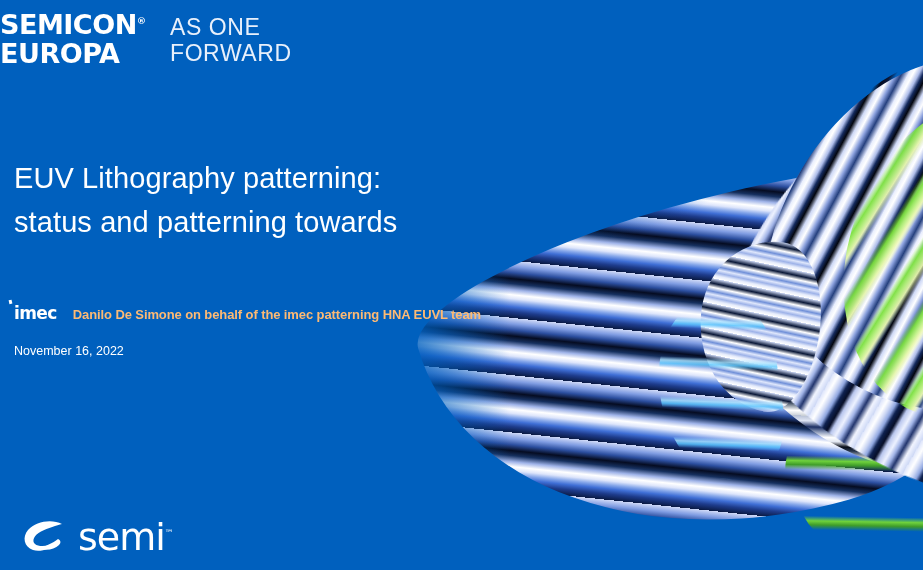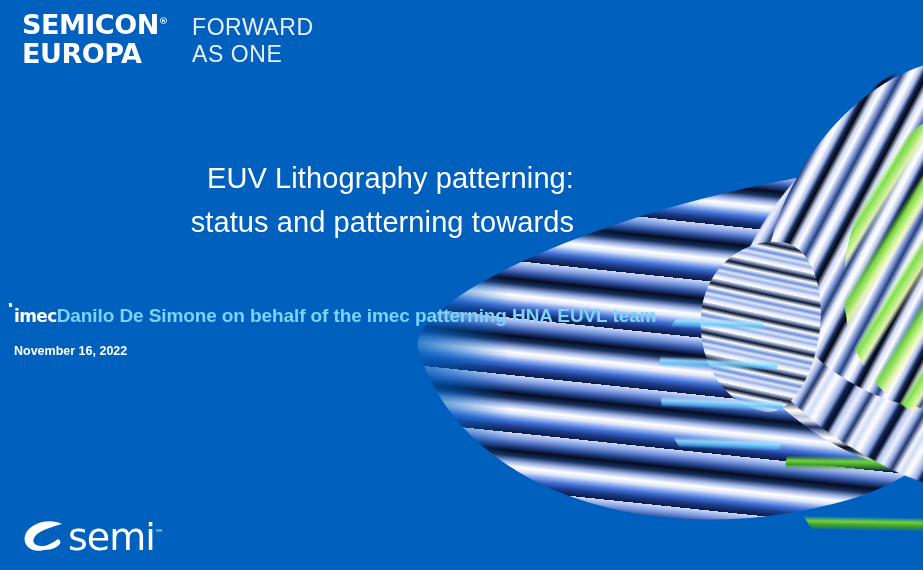--- a/index.html
+++ b/index.html
@@ -97,61 +97,60 @@
   .fade-left{
     position:absolute;top:0;left:330px;width:180px;height:570px;
     background:linear-gradient(90deg,#0060be 0%,#0060be 35%,rgba(0,96,190,0) 100%);
   }
   .fade-topleft{
     position:absolute;top:0;left:560px;width:260px;height:240px;
     background:radial-gradient(ellipse at left top, #0060be 0%, #0060be 38%, rgba(0,96,190,0) 72%);
   }
 
   
-  .header{position:absolute;top:12px;left:22px;display:flex;align-items:center;gap:30px;}
+  .header{position:absolute;top:12px;left:0;display:flex;align-items:flex-start;gap:30px;}
   .semicon-mark{line-height:1;color:#ffffff;}
   .semicon-line{
     font-weight:bold;font-size:26px;letter-spacing:-0.5px;
     font-family:"DejaVu Sans", sans-serif;
     transform:scaleX(1.04);transform-origin:left center;
   }
   .semicon-line.l1{position:relative;}
   .reg{font-size:9px;vertical-align:super;font-weight:bold;}
   .semicon-line.l2{margin-top:3px;}
   .tagline{
     color:#e8f0fb;font-size:23px;line-height:1.14;letter-spacing:.6px;
     font-family:"Liberation Sans", sans-serif;font-weight:300;
     padding-top:2px;
   }
 
   
   .title-block{position:absolute;left:14px;top:156px;width:560px;}
   .title{
     color:#ffffff;font-size:29px;line-height:44px;font-weight:400;
     letter-spacing:.1px;
-    text-align:right;
   }
   .title div{white-space:nowrap;}
 
   
   .byline{position:absolute;left:14px;top:305px;display:flex;align-items:baseline;}
   .imec-logo{
     position:relative;color:#ffffff;font-weight:bold;font-size:17px;
     letter-spacing:-.6px;font-family:"DejaVu Sans", sans-serif;
     line-height:1;
   }
   .imec-dot{
     position:absolute;left:-5px;top:-5px;width:2.5px;height:4px;background:#ffffff;
     transform:rotate(-12deg);
   }
-  .byline-text{color:#7dd3fc;font-size:19px;font-weight:bold;letter-spacing:-.1px;}
-  .date{position:absolute;left:14px;top:344px;color:#ffffff;font-size:12.5px;font-weight:bold;}
-
-  
-  .semi-footer{position:absolute;left:22px;bottom:14px;display:flex;align-items:center;}
+  .byline-text{color:#fdba74;font-size:13px;font-weight:bold;letter-spacing:-.1px;margin-left:16px;}
+  .date{position:absolute;left:14px;top:344px;color:#ffffff;font-size:12.5px;font-weight:normal;}
+
+  
+  .semi-footer{position:absolute;left:22px;bottom:14px;display:flex;align-items:center;gap:10px;}
   .semi-word{
     color:#ffffff;font-size:38px;font-weight:400;letter-spacing:-1px;line-height:1;
     font-family:"DejaVu Sans", sans-serif;position:relative;
   }
   .tm{font-size:9px;vertical-align:super;letter-spacing:0;}
 </style>
 </head>
 <body>
 
 <div class="slide">
@@ -169,22 +168,22 @@
     <div class="fade-left"></div>
     <div class="fade-topleft"></div>
   </div>
 
   <div class="header">
     <div class="semicon-mark">
       <div class="semicon-line l1"><span>SEMICON</span><span class="reg">®</span></div>
       <div class="semicon-line l2">EUROPA</div>
     </div>
     <div class="tagline">
+      <div>AS ONE</div>
       <div>FORWARD</div>
-      <div>AS ONE</div>
     </div>
   </div>
 
   <div class="title-block">
     <div class="title">
       <div>EUV Lithography patterning:</div>
       <div>status and patterning towards</div>
     </div>
   </div>
 

